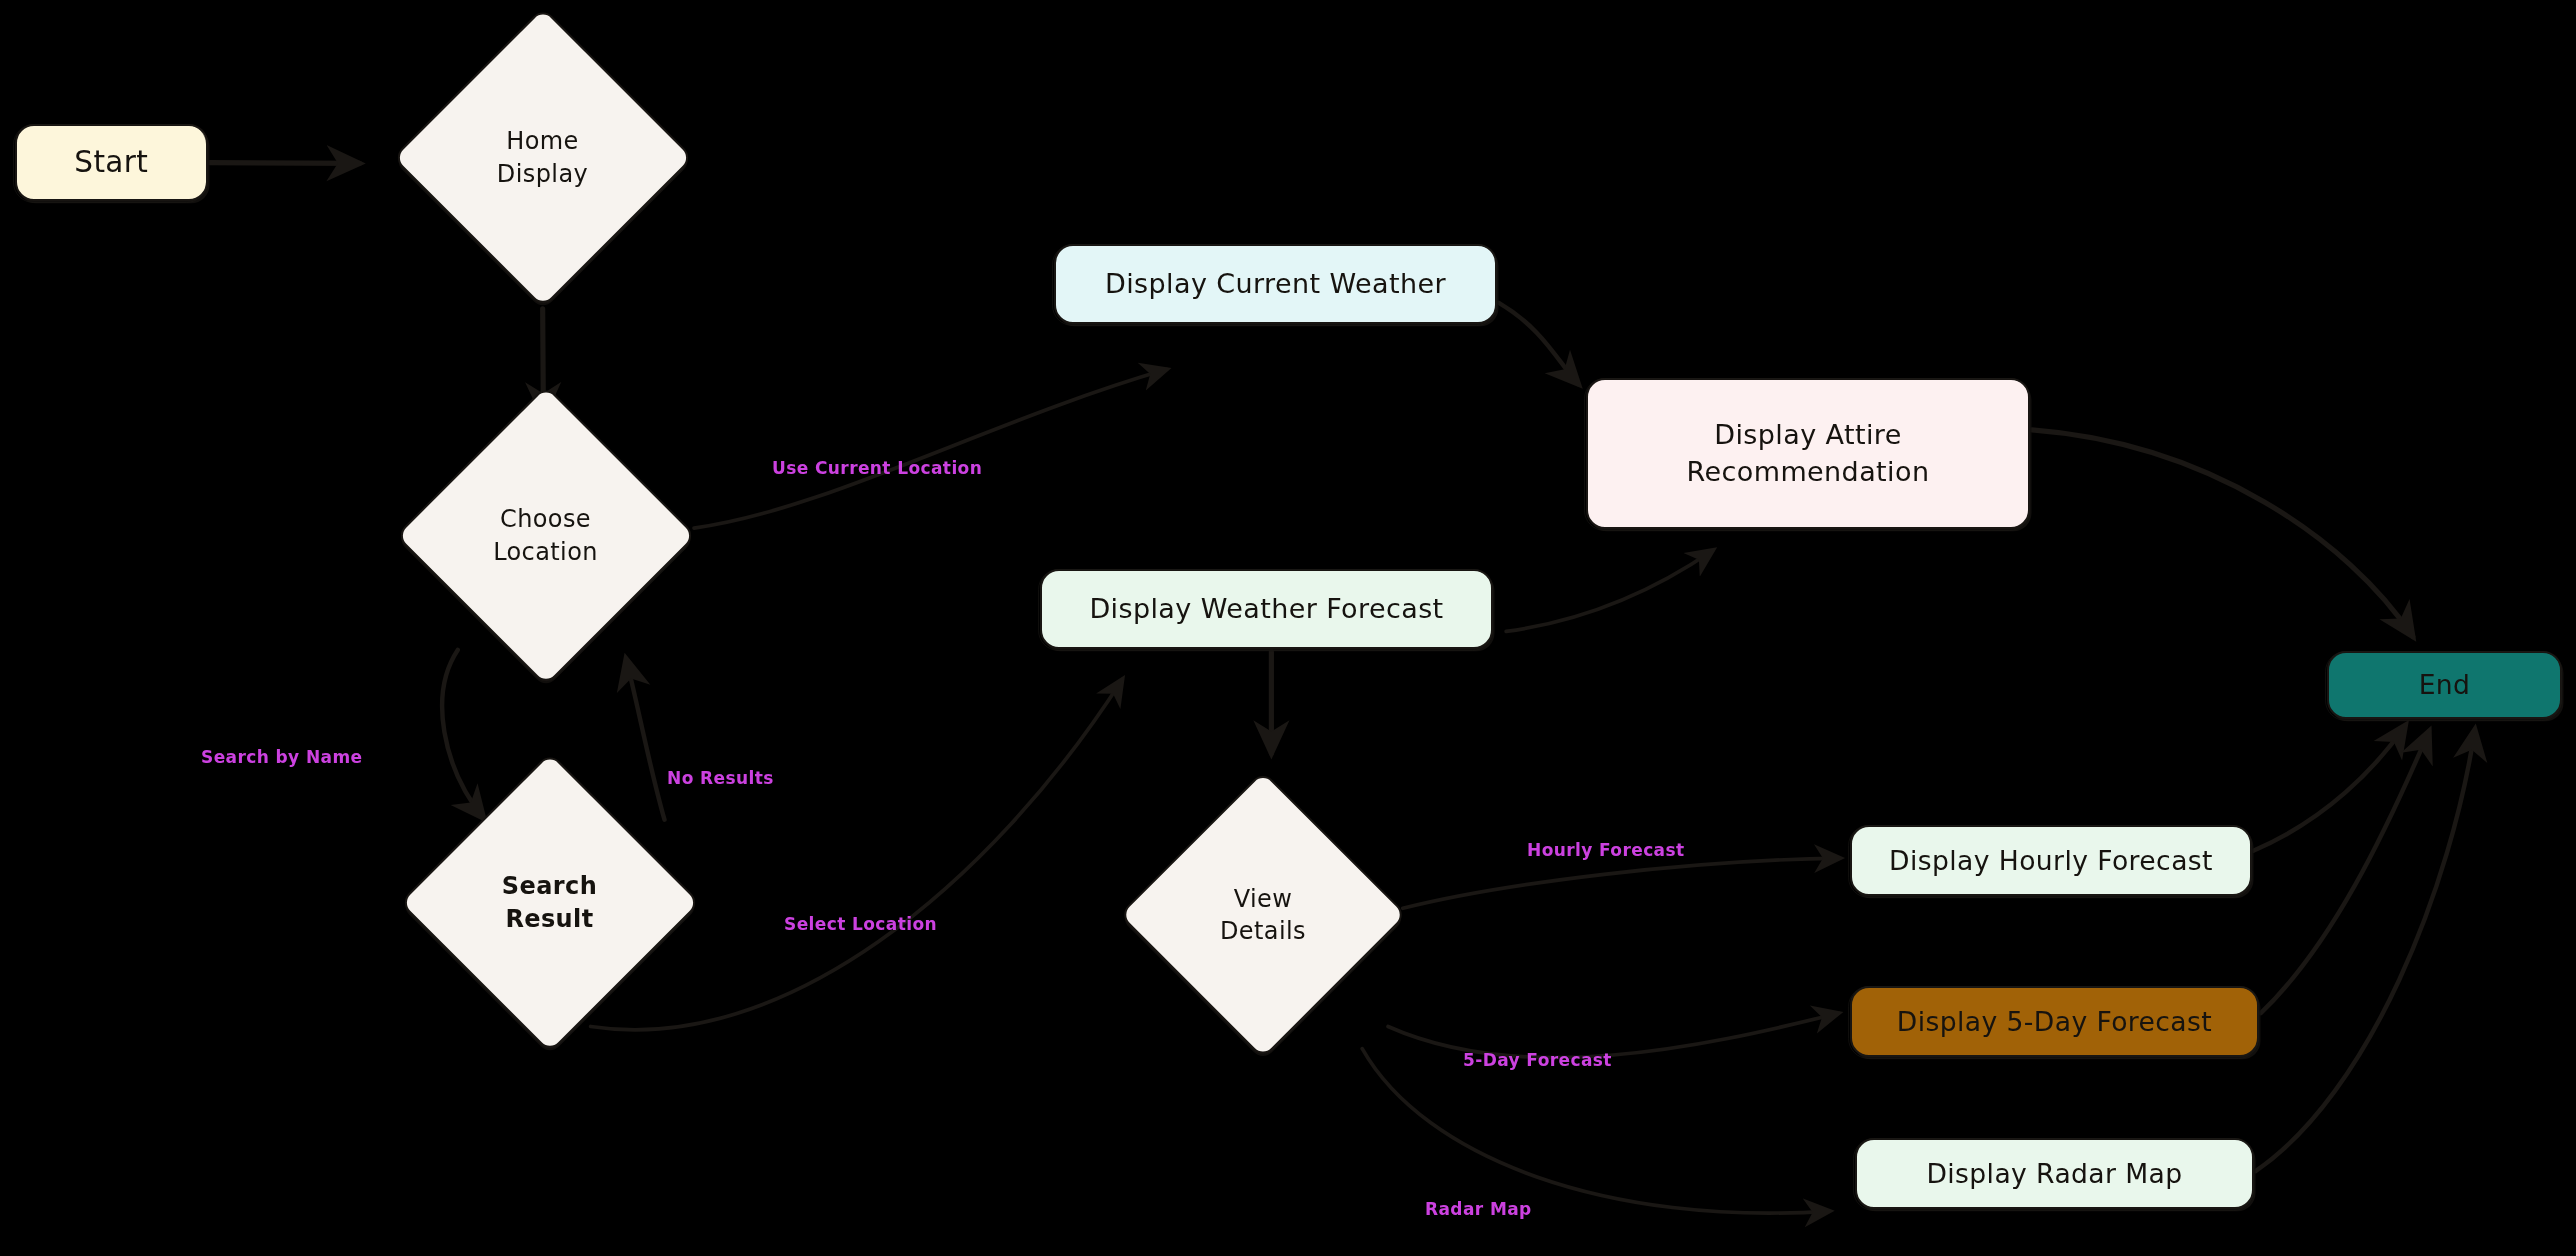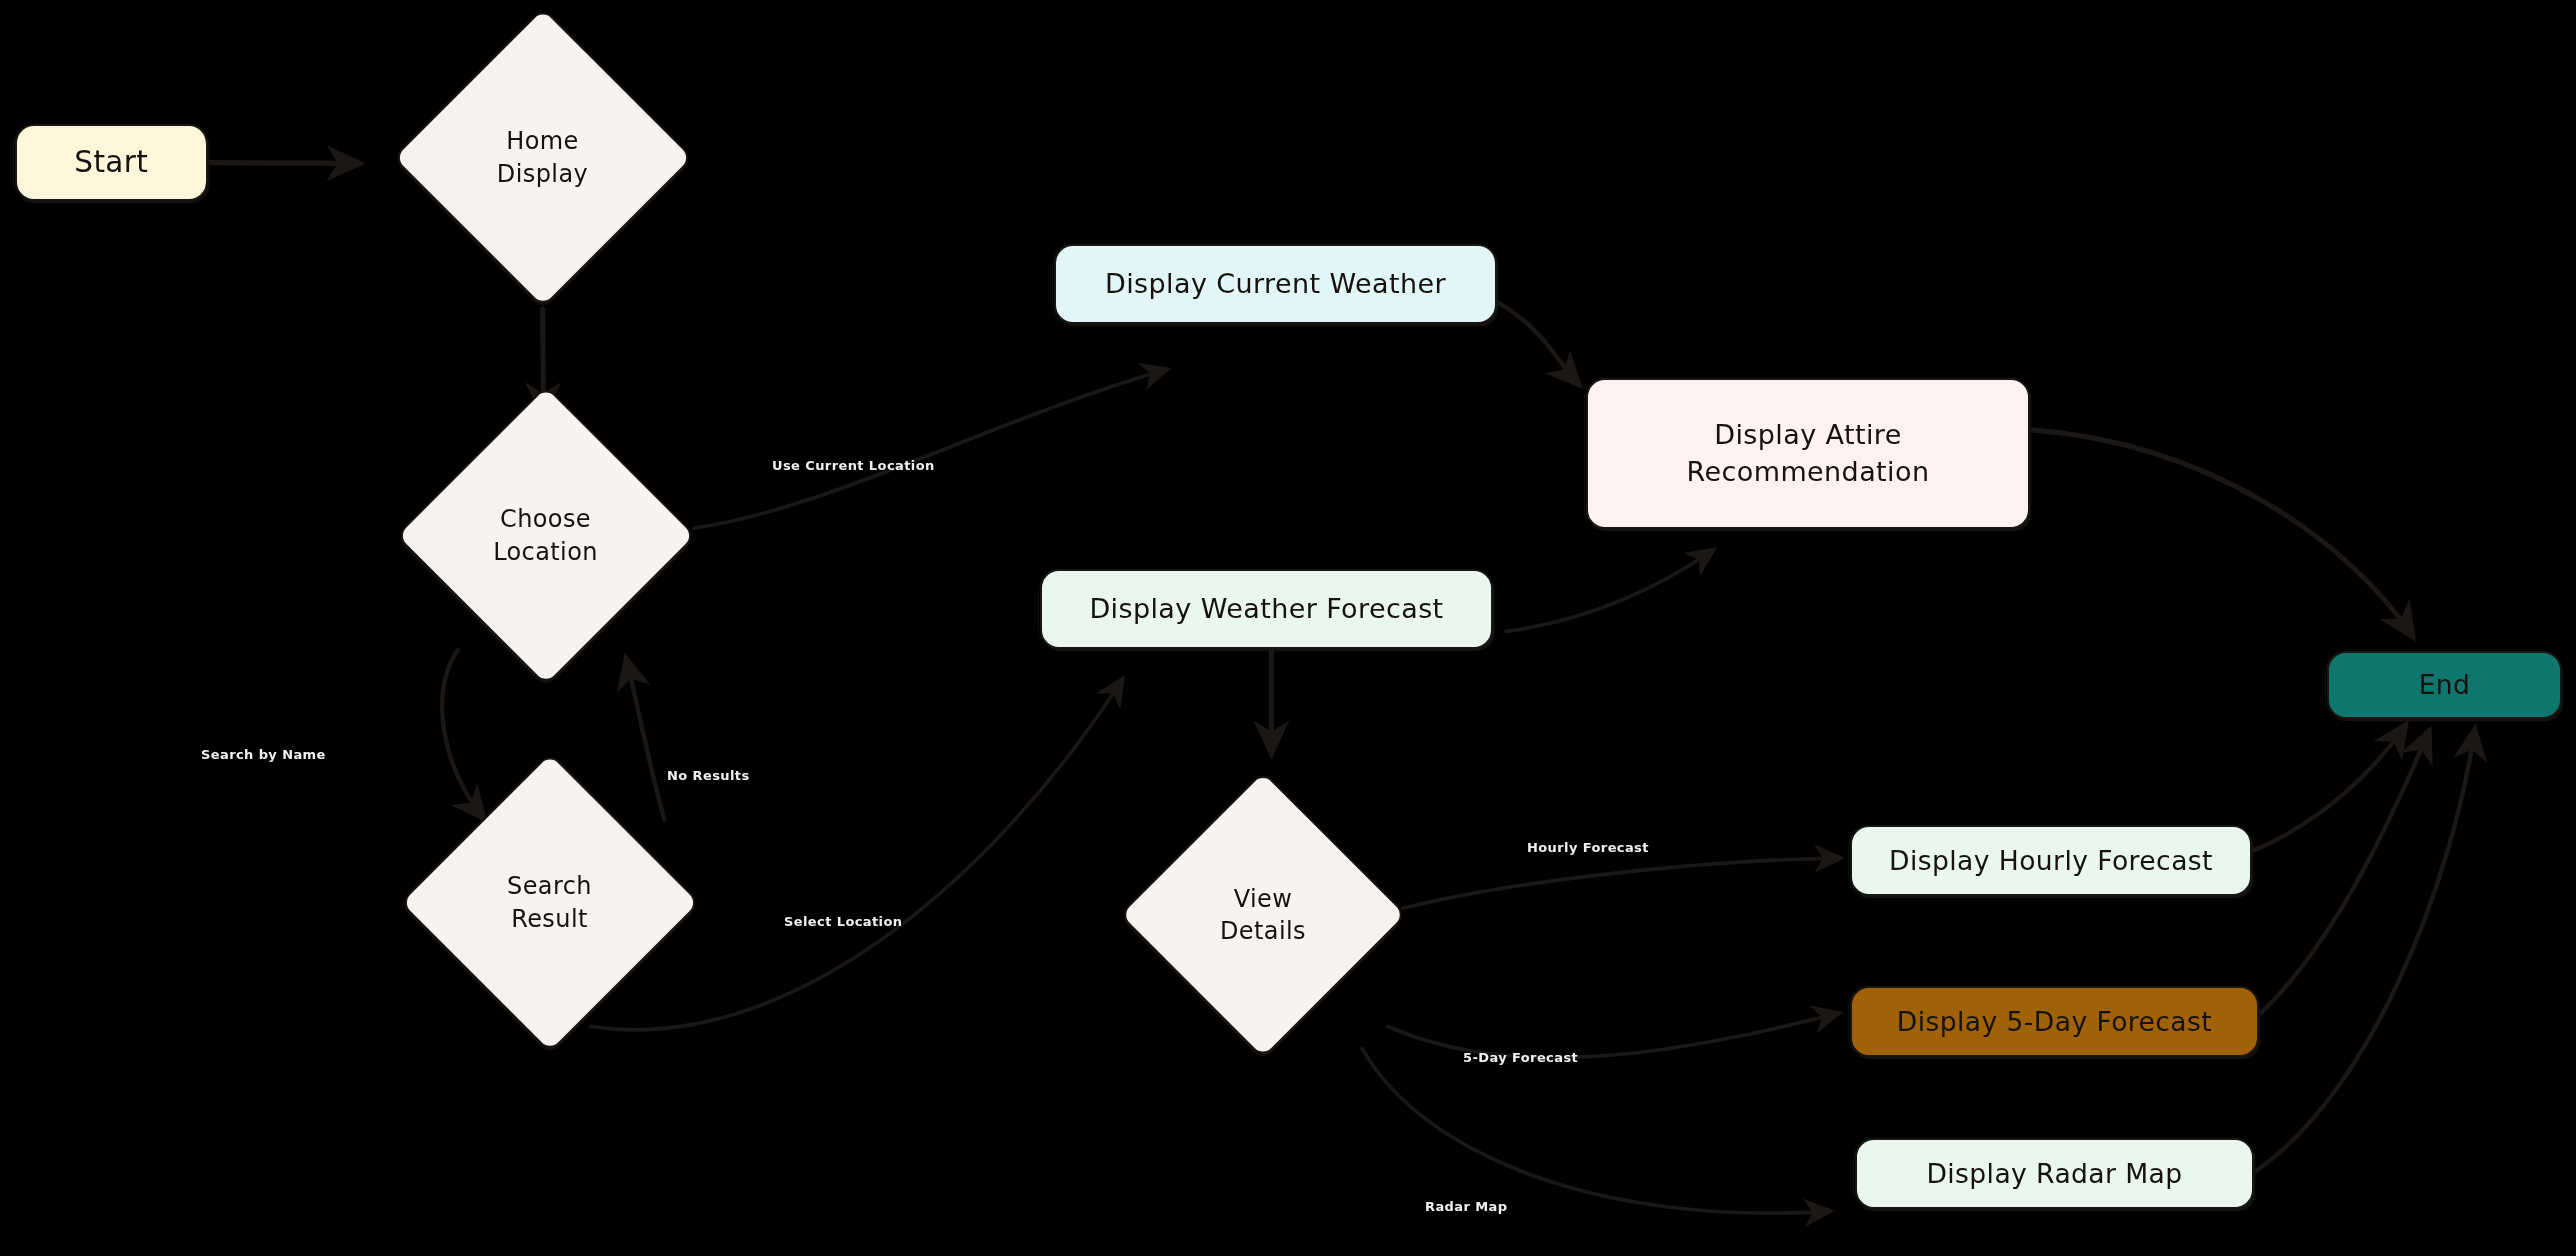--- a/index.html
+++ b/index.html
@@ -83,23 +83,23 @@
     border-radius: 14.8px;
     opacity: 0.5;
     background: transparent;
   }
   .diamond .dlabel {
     position: relative;
     z-index: 3;
   }
   .edge-label {
     position: absolute;
-    color: #ffffff;
+    color: #d946ef;
     font-family: "DejaVu Sans", sans-serif;
-    font-size: 13px;
+    font-size: 17px;
     font-weight: 700;
     letter-spacing: 0.4px;
     white-space: nowrap;
     text-shadow: 0 0 1.5px rgba(10,9,8,0.9);
     filter: blur(0.3px);
     opacity: 0.94;
   }
 </style>
 </head>
 <body>
@@ -166,21 +166,21 @@
   <div class="node diamond" style="left:398px;top:388px;width:295px;height:295px;font-size:24px;">
     <div class="dshape2" style="background:#f7f3ef;"></div>
     <div class="dshape" style="background:#f7f3ef;"></div>
     <span class="dlabel" style="white-space:pre-line;">Choose
 Location</span>
   </div>
 
   <div class="node diamond" style="left:402px;top:755px;width:295px;height:295px;font-size:24px;">
     <div class="dshape2" style="background:#f7f3ef;"></div>
     <div class="dshape" style="background:#f7f3ef;"></div>
-    <span class="dlabel" style="white-space:pre-line;">Search
+    <span class="dlabel" style="white-space:pre-line;font-weight:bold;">Search
 Result</span>
   </div>
 
   <div class="node rect" style="left:1054px;top:244px;width:443px;height:80px;background:#e3f6f7;font-size:27px;">
     <span>Display Current Weather</span>
   </div>
 
   <div class="node rect" style="left:1586px;top:378px;width:444px;height:151px;background:#fdf1f1;font-size:27px;">
     <span style="white-space:pre-line;">Display Attire
 Recommendation</span>

